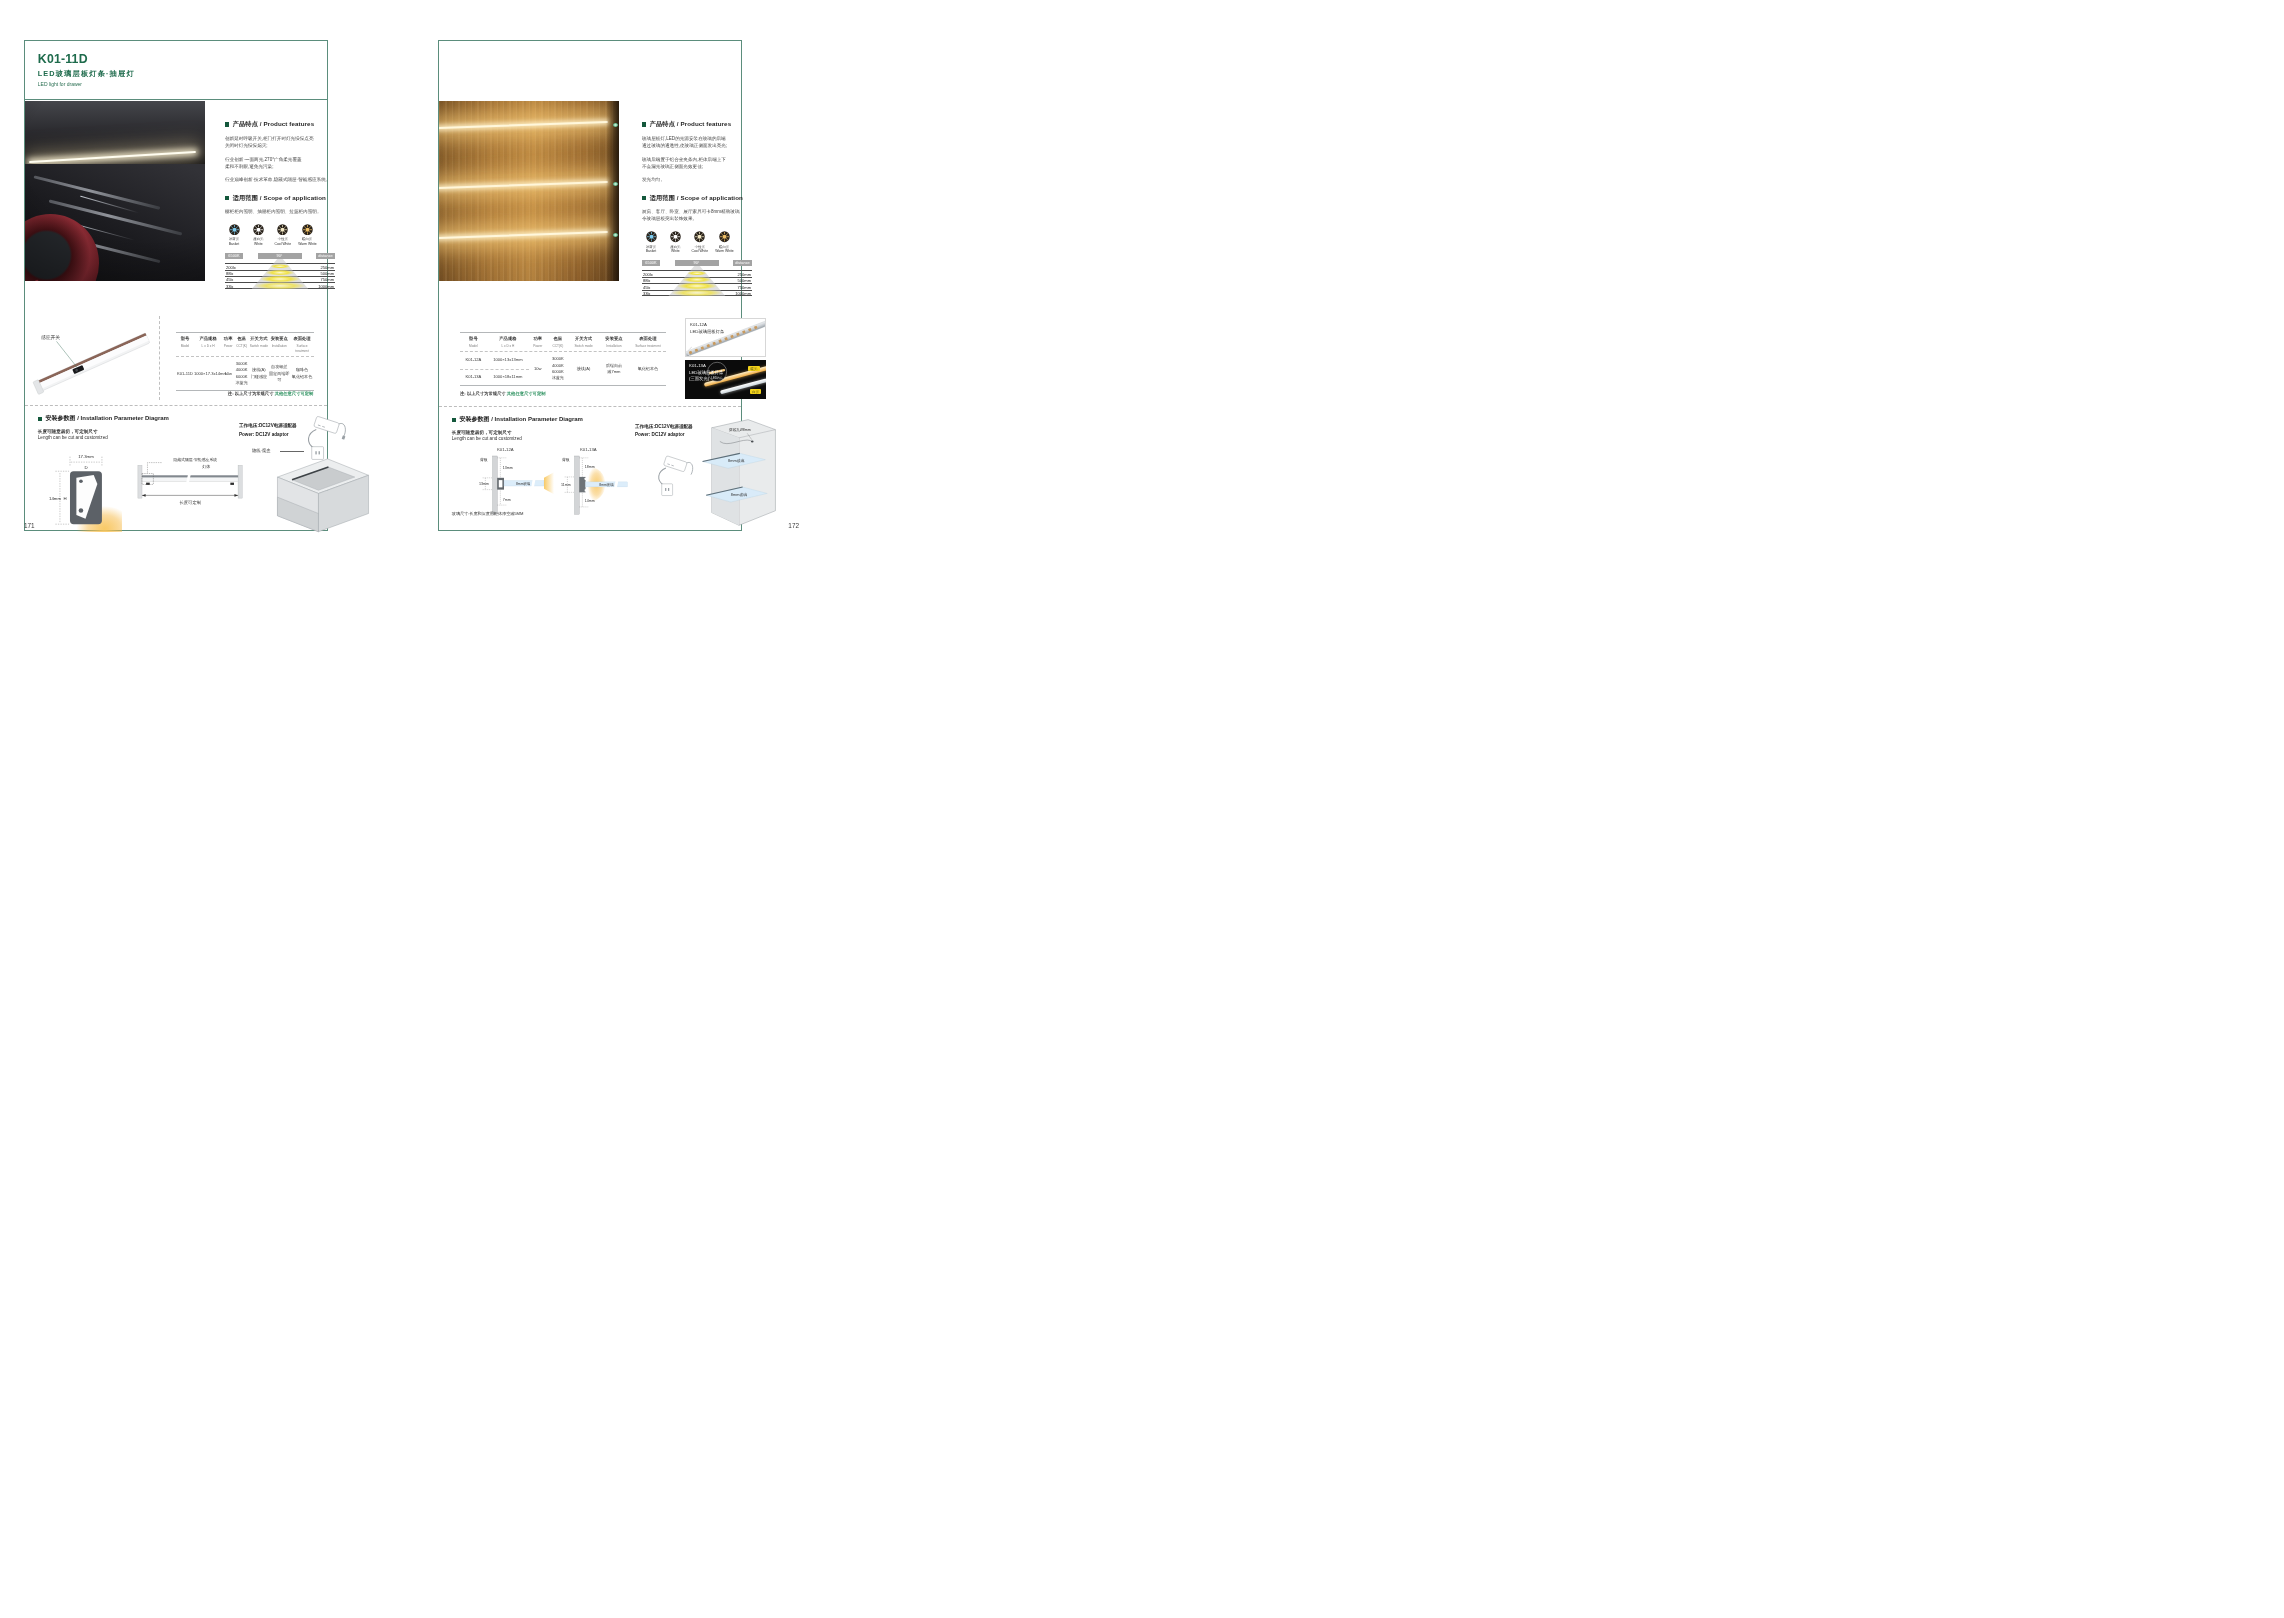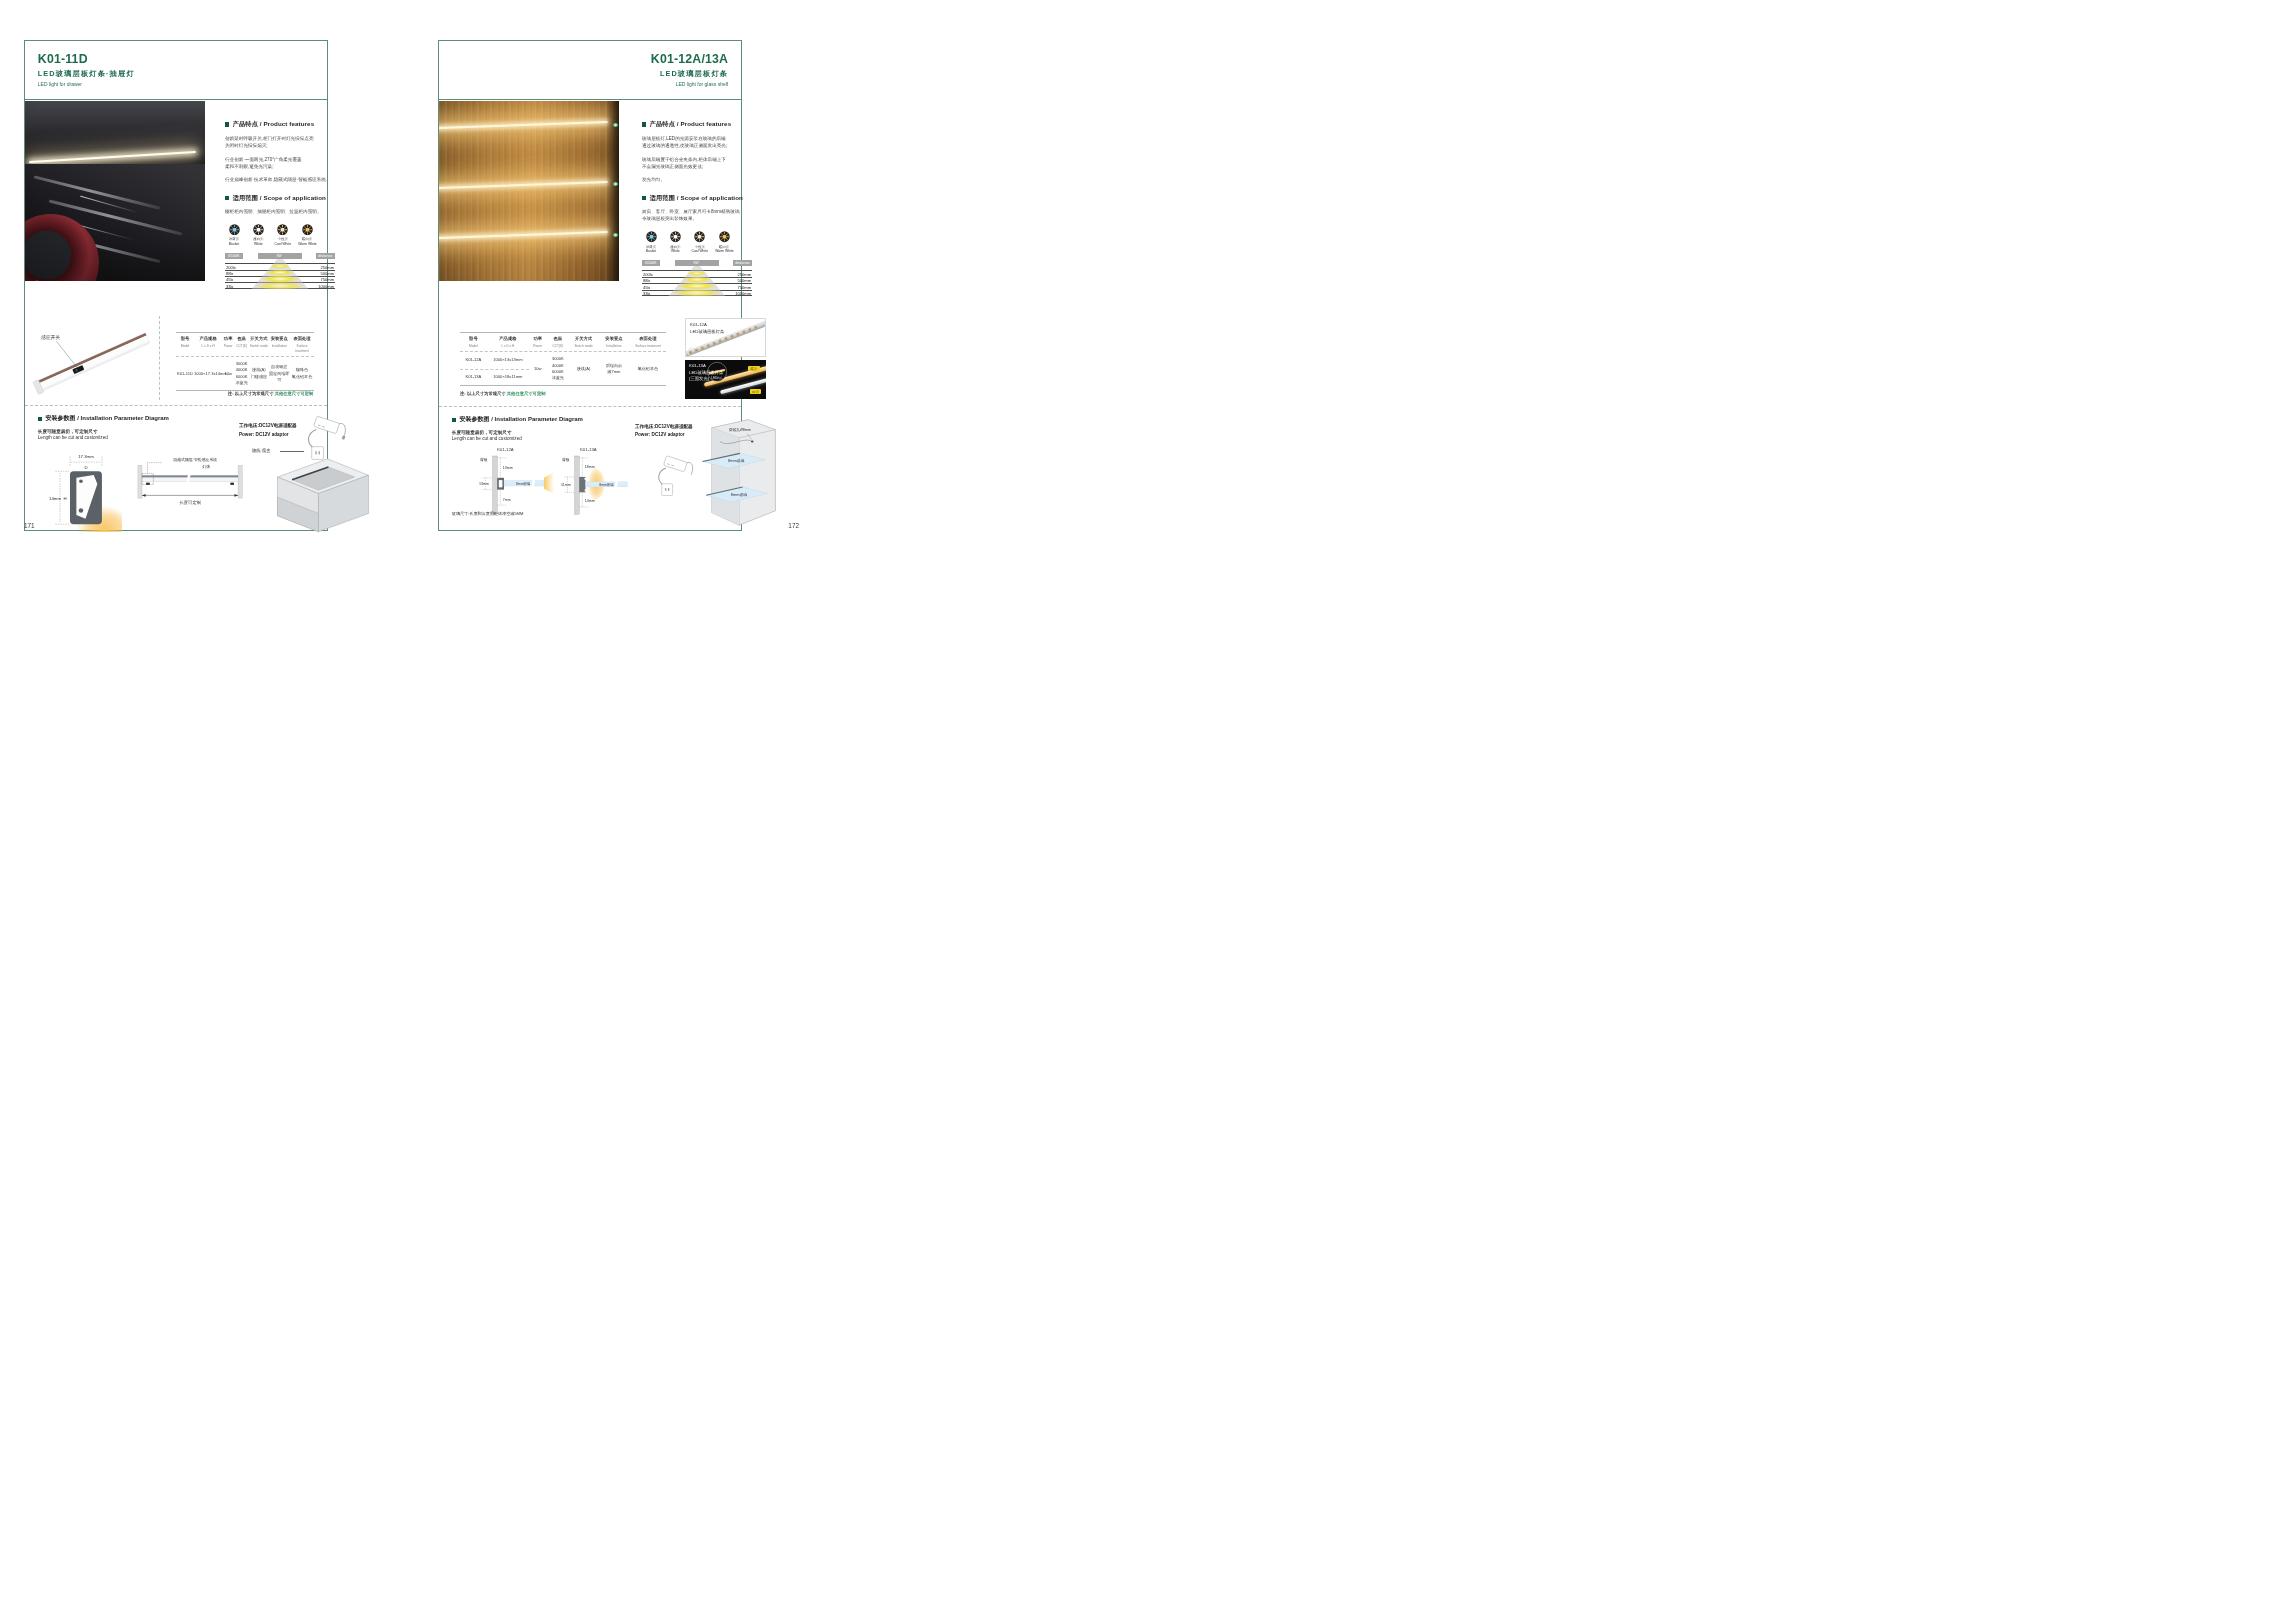--- a/index.html
+++ b/index.html
@@ -472,25 +472,20 @@
       <polygon points="12,96 102,132 102,216 12,181" fill="#e2e4e6" stroke="#9aa0a5" stroke-width="1"></polygon>
       <polygon points="44,102 124,74 182,96 102,125" fill="#c9ccce" stroke="#9aa0a5" stroke-width=".7"></polygon>
       <line x1="44" y1="102" x2="124" y2="74" stroke="#3d4246" stroke-width="3.5"></line>
       <polygon points="12,140 102,176 102,216 12,181" fill="#d0d3d5" stroke="#9aa0a5" stroke-width=".8"></polygon>
     </svg>
   </div>
 </div>
 
 <div class="page" id="pageR">
 
-  <div class="phead r">
-    <div class="model-title">K01-12A/13A</div>
-    <div class="sub-cn">LED玻璃层板灯条</div>
-    <div class="sub-en">LED light for glass shelf</div>
-  </div>
 
   <div class="hero-photo photoR">
     <div class="grain"></div>
     <div class="band band1"></div>
     <div class="band band2"></div>
     <div class="band band3"></div>
     <div class="pr-edge"></div>
     <div class="glint g1"></div>
     <div class="glint g2"></div>
     <div class="glint g3"></div>

